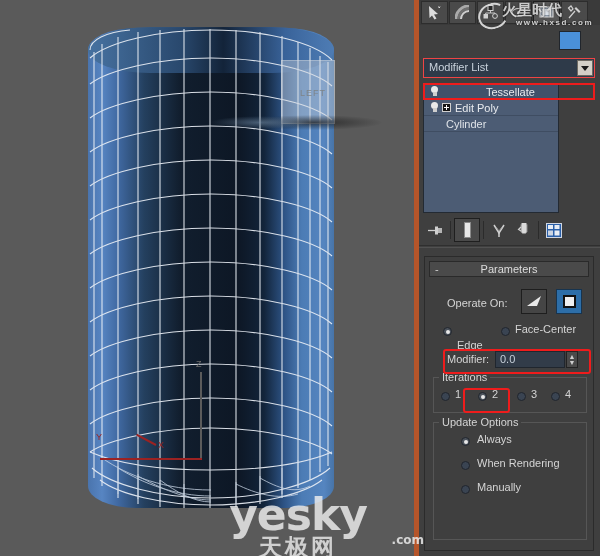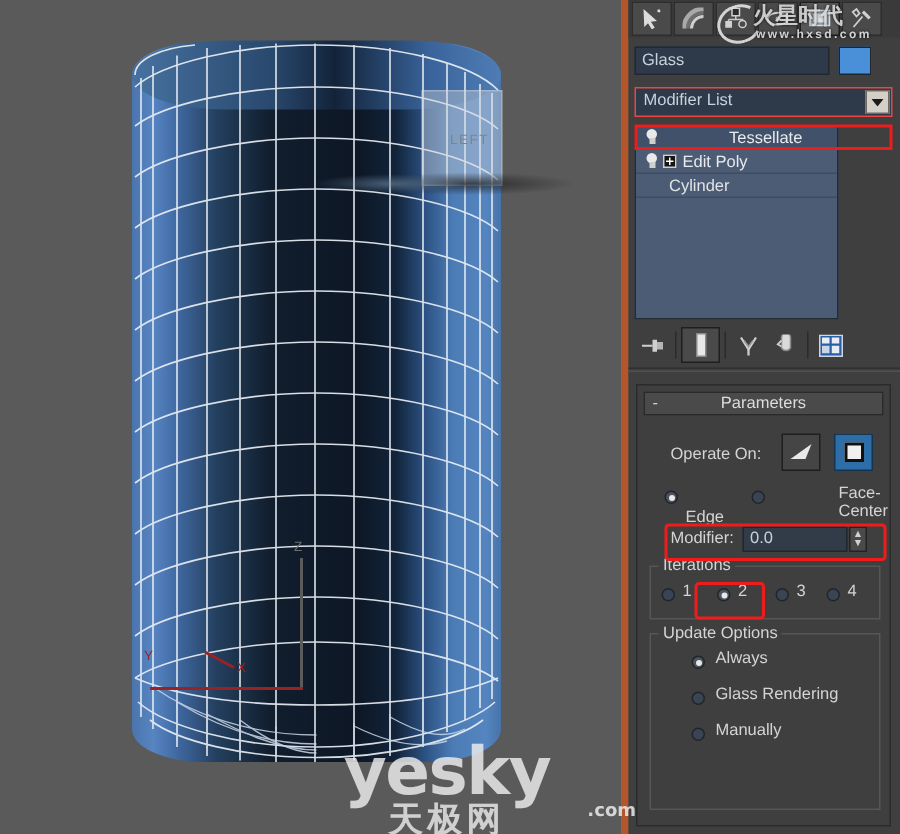--- a/index.html
+++ b/index.html
@@ -62,21 +62,21 @@
   .tabbtn{width:27px;height:23px;background:#4a4a4a;border:1px solid #2d2d2d;
           display:flex;align-items:center;justify-content:center;box-sizing:border-box;}
   .tabbtn.sel{background:#585858;border-color:#1f1f1f;}
 
   .wm-top{position:absolute;right:2px;top:1px;width:126px;height:30px;
           pointer-events:none;opacity:.9;}
   .wm-cn{position:absolute;left:30px;top:0px;font-size:15px;color:#d9d9d9;
      font-weight:bold;font-family:"DejaVu Sans",sans-serif;letter-spacing:0px;
      text-shadow:0 0 2px rgba(0,0,0,.9);}
   .wm-url{position:absolute;left:32px;top:17px;font-size:8px;color:#e2e2e2;
-     letter-spacing:1.6px;font-weight:bold;text-shadow:0 0 2px rgba(0,0,0,.9);}
+     letter-spacing:1.6px;font-weight:bold;text-shadow:0 0 2px rgba(0,0,0,.9);padding-left:12px;}
   .wm-ring{position:absolute;left:6px;top:2px;width:26px;height:22px;
      border:2px solid #e3e3e3;border-radius:50%;transform:rotate(-18deg);
      border-right-color:transparent;}
 
   .namerow{position:absolute;left:4px;top:31px;width:174px;height:20px;}
   .namefield{position:absolute;left:0;top:0;width:130px;height:19px;
      background:#2e3a49;border:1px solid #222831;box-sizing:border-box;
      color:#c9d2dc;font-size:11px;line-height:17px;padding-left:4px;}
   .swatch{position:absolute;left:136px;top:0;width:22px;height:19px;
      background:#4a90d9;border:1px solid #20252c;box-sizing:border-box;}
@@ -291,21 +291,20 @@
       </div>
     </div>
 
     <div class="wm-top">
       <div class="wm-ring"></div>
       <div class="wm-cn">火星时代</div>
       <div class="wm-url">www.hxsd.com</div>
     </div>
 
     <div class="namerow">
-      <div class="namefield">Glass</div>
       <div class="swatch"></div>
     </div>
 
     <div class="mlrow">
       <div class="mltext">Modifier List</div>
       <div class="mlarrow">
         <svg width="8" height="6" viewBox="0 0 8 6">
             <path d="M0 1 L8 1 L4 6 Z" fill="#1a1a1a"></path>
           </svg>
       </div>
@@ -388,21 +387,21 @@
             <path d="M1 11 L15 1 L11 11 Z" fill="#e9e9e9"></path>
           </svg>
       </div>
       <div class="opbtn sel" style="left:131px;top:32px;">
         <span class="sqin"></span>
       </div>
 
       <div class="radio on" style="left:18px;top:70px;"></div>
       <div class="lbl" style="left:32px;top:66px;margin-top:16px;">Edge</div>
       <div class="radio" style="left:76px;top:70px;"></div>
-      <div class="lbl" style="left:90px;top:66px;margin-left:44px;">Face-Center</div>
+      <div class="lbl" style="left:90px;top:66px;">Face-Center</div>
 
       <div class="lbl" style="left:22px;top:96px;">Modifier:</div>
       <div class="spin" style="left:70px;top:94px;">0.0</div>
       <div class="spinarr" style="left:141px;top:94px;">
         <span>▲</span>
         <span>▼</span>
       </div>
 
       <div class="group" style="left:8px;top:120px;width:154px;height:36px;"></div>
       <div class="glabel" style="left:14px;top:114px;">Iterations</div>
@@ -413,21 +412,21 @@
       <div class="radio" style="left:92px;top:135px;"></div>
       <div class="lbl" style="left:106px;top:131px;">3</div>
       <div class="radio" style="left:126px;top:135px;"></div>
       <div class="lbl" style="left:140px;top:131px;">4</div>
 
       <div class="group" style="left:8px;top:165px;width:154px;height:118px;"></div>
       <div class="glabel" style="left:14px;top:159px;">Update Options</div>
       <div class="radio on" style="left:36px;top:180px;"></div>
       <div class="lbl" style="left:52px;top:176px;">Always</div>
       <div class="radio" style="left:36px;top:204px;"></div>
-      <div class="lbl" style="left:52px;top:200px;">Glass Rendering</div>
+      <div class="lbl" style="left:52px;top:200px;">When Rendering</div>
       <div class="radio" style="left:36px;top:228px;"></div>
       <div class="lbl" style="left:52px;top:224px;">Manually</div>
     </div>
 
     <div class="hlbox" style="left:24px;top:349px;width:148px;height:25px;border-radius:3px;"></div>
     <div class="hlbox" style="left:44px;top:388px;width:47px;height:25px;border-radius:3px;"></div>
   </div>
 
   <div class="wm-bot">
     <div class="wm-b1">yesky</div>

